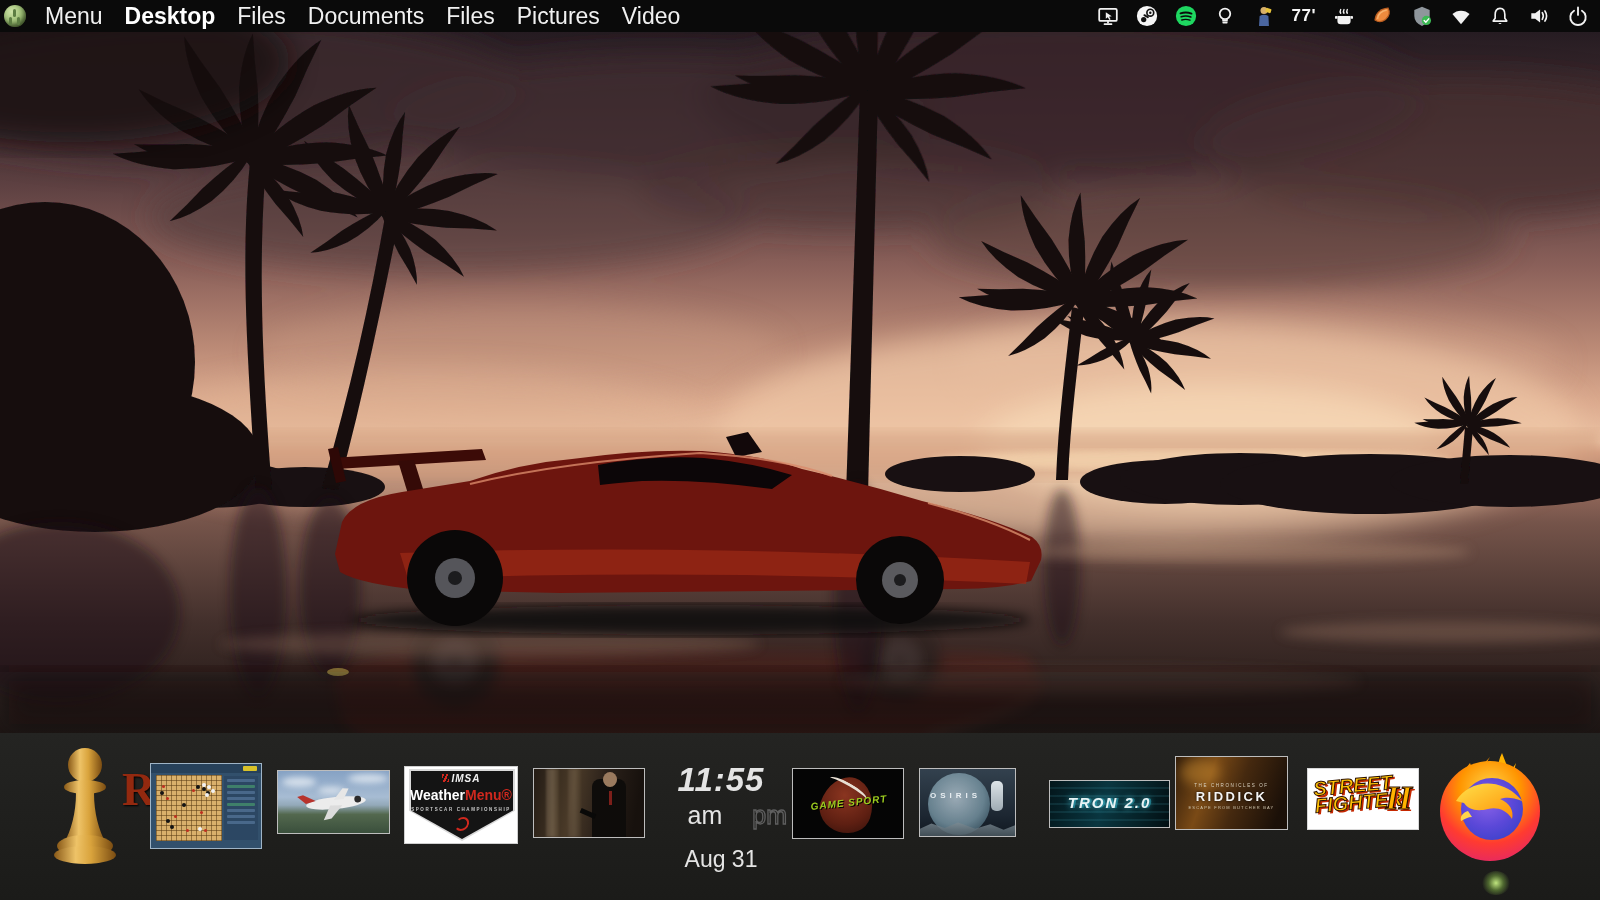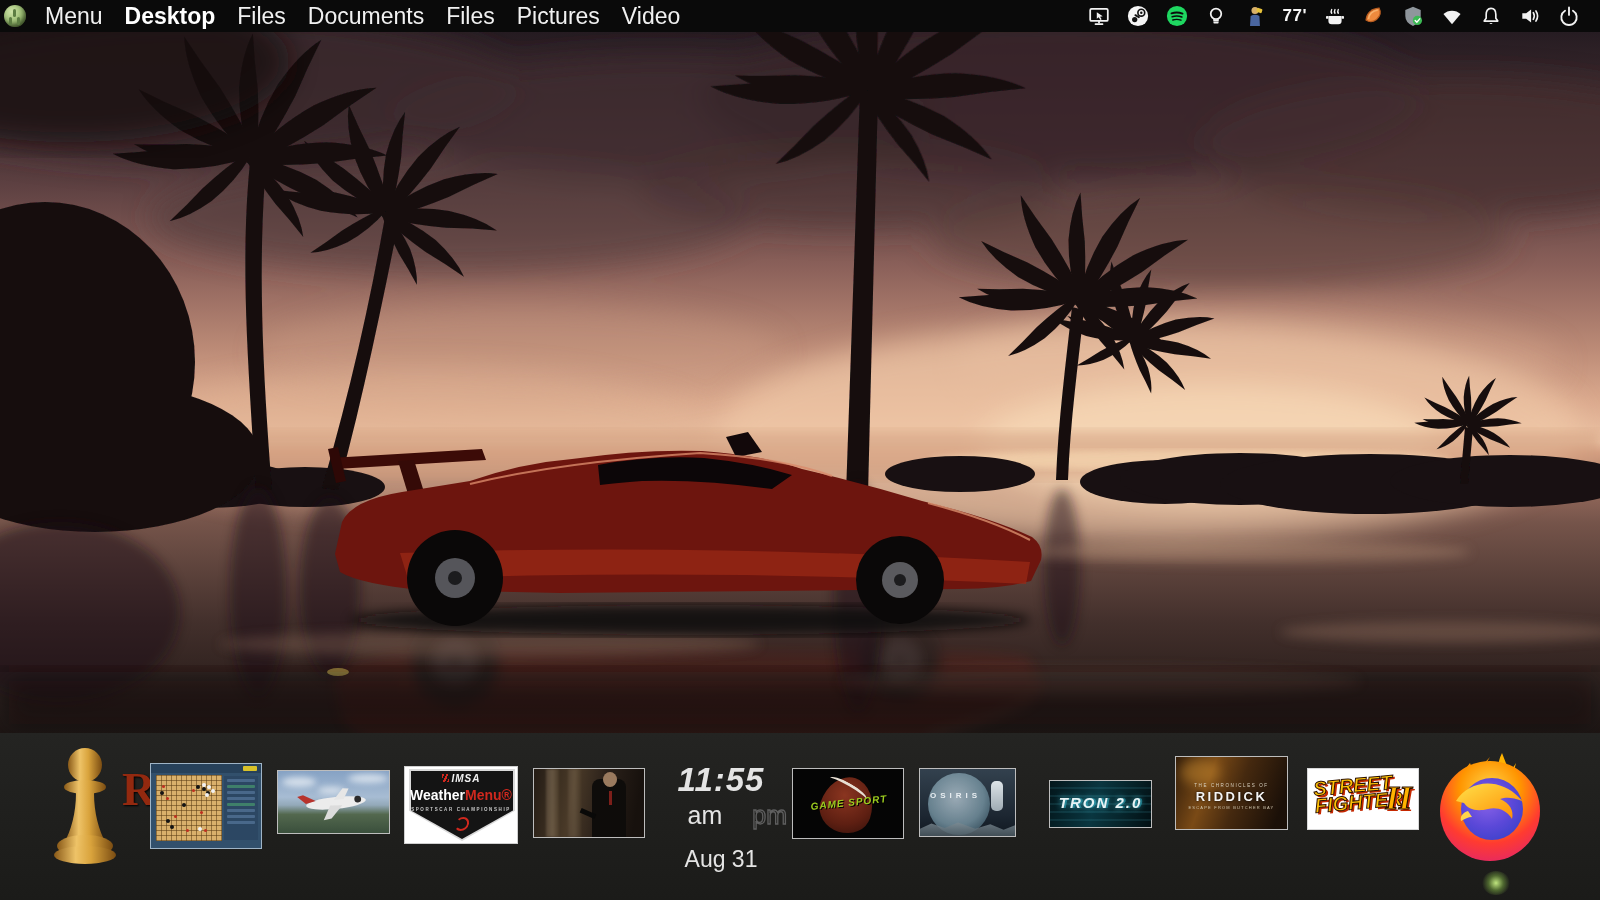--- a/index.html
+++ b/index.html
@@ -10,21 +10,21 @@
   .topbar{position:absolute;top:0;left:0;width:1600px;height:32px;background:#0a0a0a;
     display:flex;align-items:center;justify-content:space-between;z-index:30;}
   .menuzone{display:flex;align-items:center;color:#f1f1f1;font-size:23px;}
   .orb{width:22px;height:22px;border-radius:50%;margin:0 8px 0 4px;
     background:radial-gradient(circle at 35% 30%,#cfe3a8,#96b96e 55%,#6d9148 80%,#55713a);
     position:relative;box-shadow:inset -2px -3px 4px rgba(0,0,0,.45);}
   .orb:after{content:"";position:absolute;left:9px;top:4px;width:3px;height:8px;background:#5d7d43;
     box-shadow:-4px 8px 0 0 #5d7d43,4px 8px 0 0 #5d7d43;border-radius:2px;}
   .mi{margin:0 11px;cursor:default;white-space:nowrap;}
   .mi.active{font-weight:700;color:#ffffff;}
-  .tray{display:flex;align-items:center;gap:17px;padding-right:20px;}
+  .tray{display:flex;align-items:center;gap:17px;padding-right:11px;}
   .ticon{width:22px;height:22px;display:flex;align-items:center;justify-content:center;}
   .ticon svg{display:block;}
   .temp{color:#f5f5f5;font-weight:700;font-size:17px;letter-spacing:.5px;}
 
   
   .wall{position:absolute;top:32px;left:0;width:1600px;height:701px;}
   .wall svg{display:block;}
 
   
   .dock{position:absolute;left:0;top:733px;width:1600px;height:167px;
@@ -116,21 +116,21 @@
   .planet{position:absolute;left:8px;top:4px;width:62px;height:62px;border-radius:50%;
     background:radial-gradient(circle at 45% 40%,#aebfca,#73909e 55%,#44606f 80%);opacity:.85;filter:blur(.5px);}
   .terrain{position:absolute;left:0;bottom:0;width:100%;height:18px;
     background:linear-gradient(#8c9aa2,#4e5c64);clip-path:polygon(0 60%,12% 30%,26% 55%,40% 25%,58% 60%,74% 35%,88% 65%,100% 40%,100% 100%,0 100%);opacity:.8;}
   .astro{position:absolute;right:12px;top:12px;width:12px;height:30px;border-radius:5px;
     background:linear-gradient(#dde4e8,#9fabb3);}
   .ostitle{position:absolute;left:0;top:22px;width:75%;text-align:center;color:#e8eef2;
     font-size:8px;font-weight:700;letter-spacing:4px;}
 
   
-  .tron{left:1049px;top:47px;width:103px;height:48px;
+  .tron{left:1049px;top:47px;width:121px;height:48px;
     background:linear-gradient(105deg,#03161b,#0a3640 45%,#062228 75%,#020f13);}
   .tronl{position:absolute;left:0;top:0;width:100%;height:100%;
     background:repeating-linear-gradient(180deg,transparent 0 6px,rgba(80,190,210,.12) 6px 8px);}
   .trontxt{position:absolute;left:0;top:13px;width:100%;text-align:center;color:#e8f4f6;
     font-size:15px;font-weight:700;font-style:italic;letter-spacing:2px;
     text-shadow:0 0 6px #41b9cc,2px 0 0 rgba(40,160,180,.6);}
 
   
   .riddick{left:1175px;top:23px;width:113px;height:74px;
     background:linear-gradient(110deg,#301c0a,#7a4a16 30%,#45290f 55%,#1b1008 90%);}

